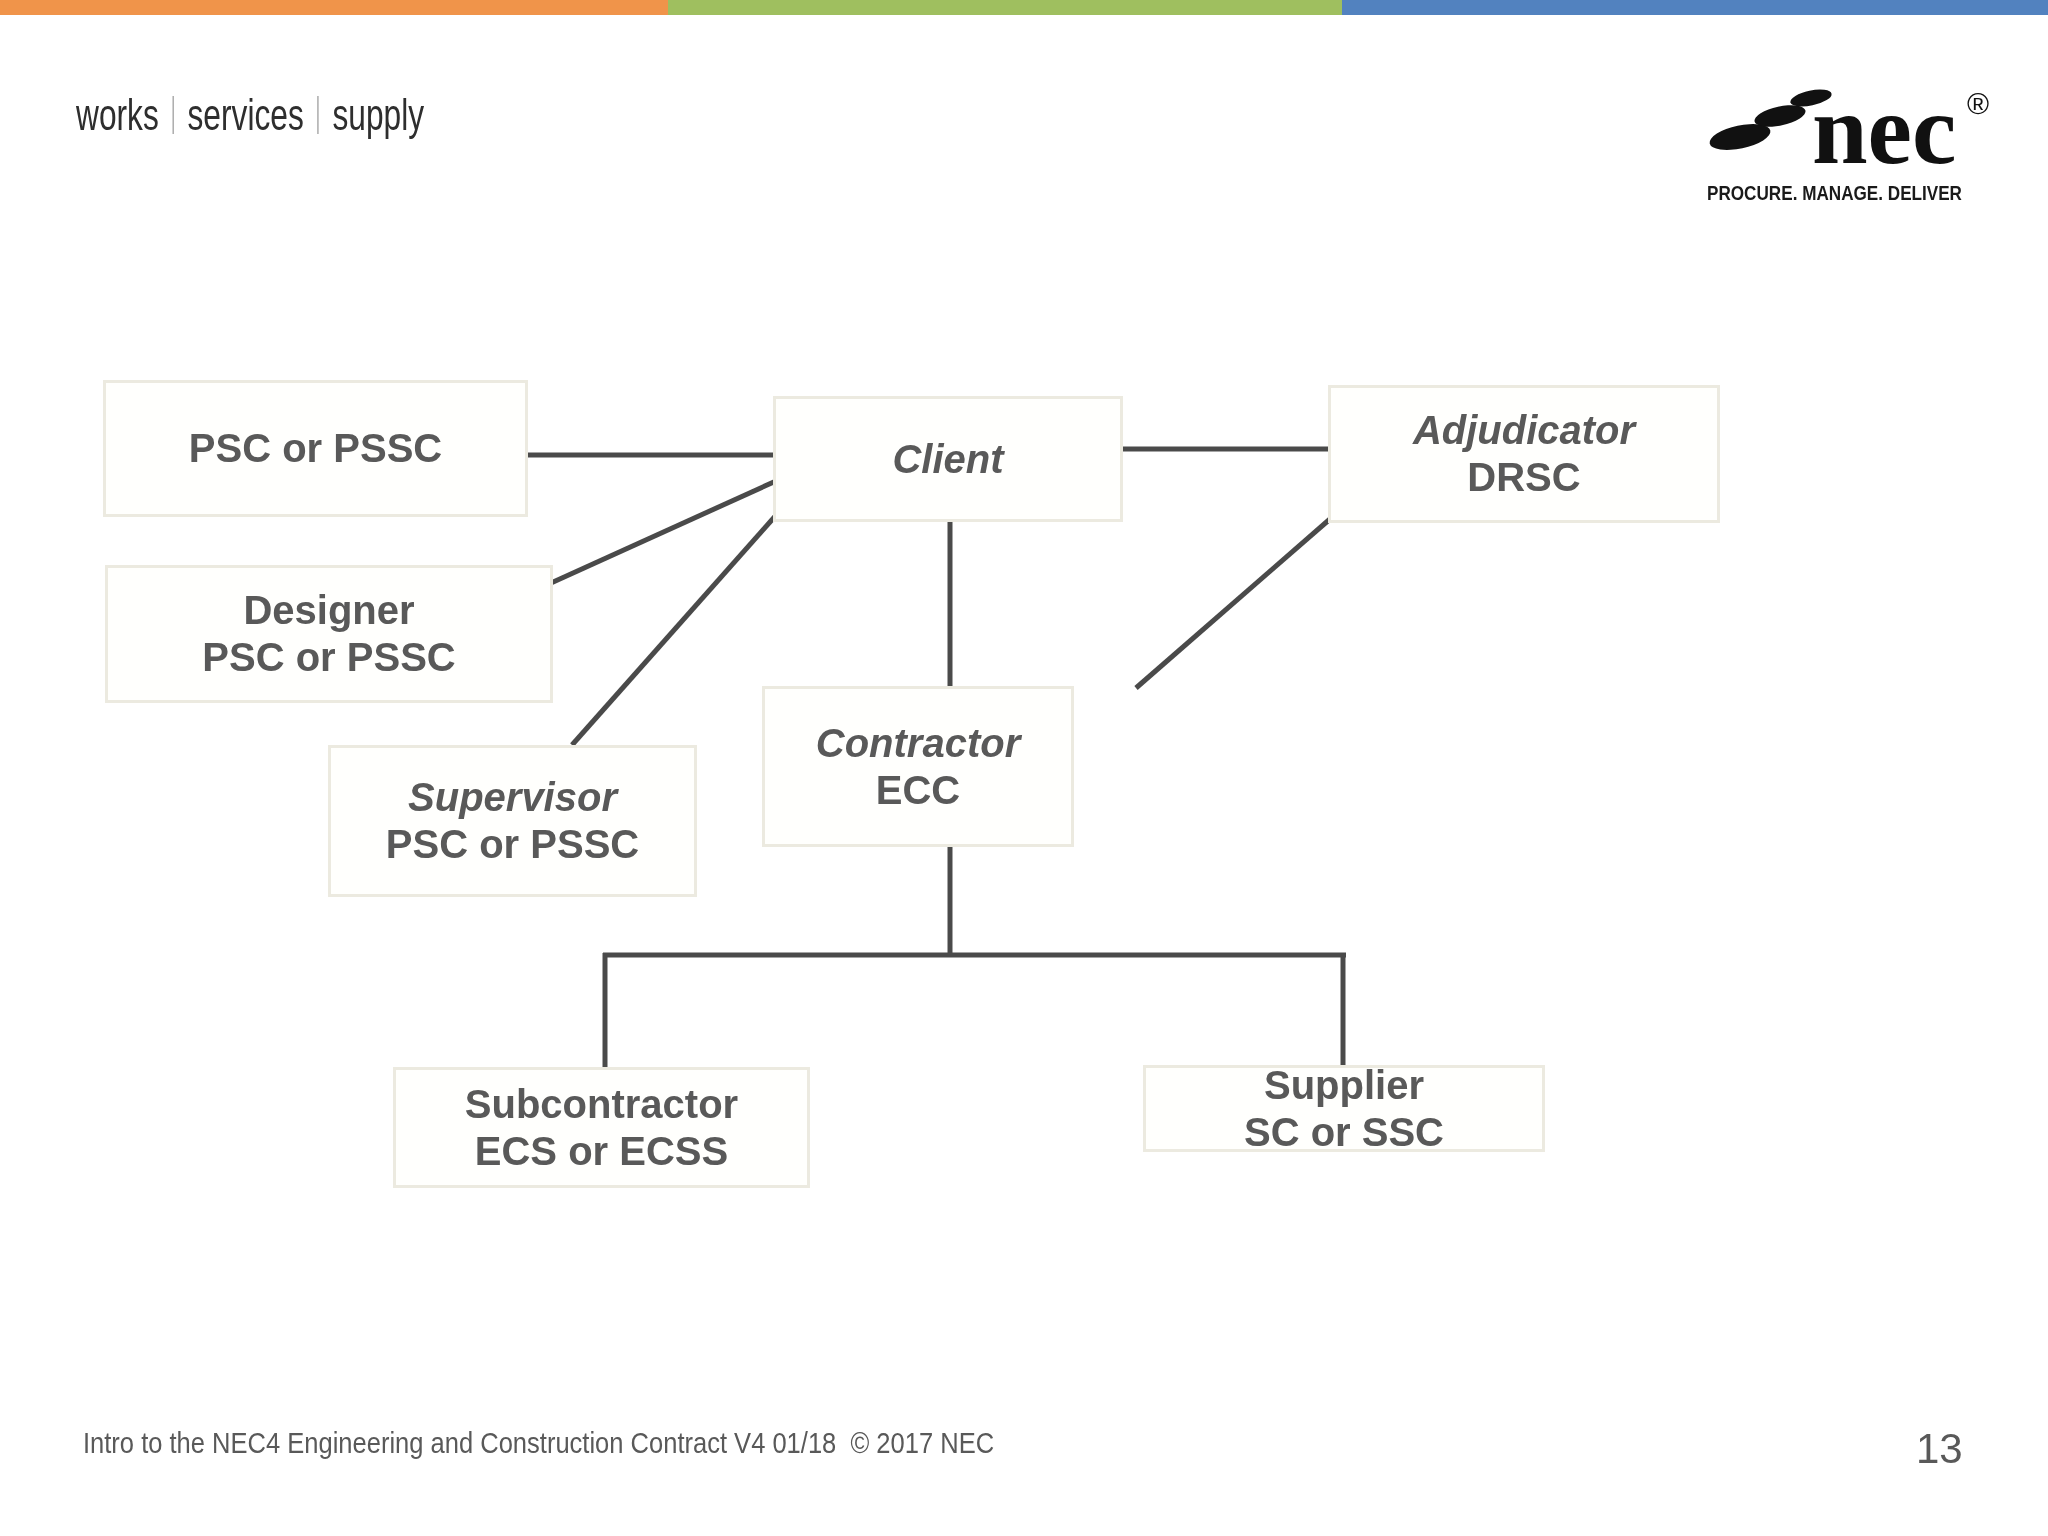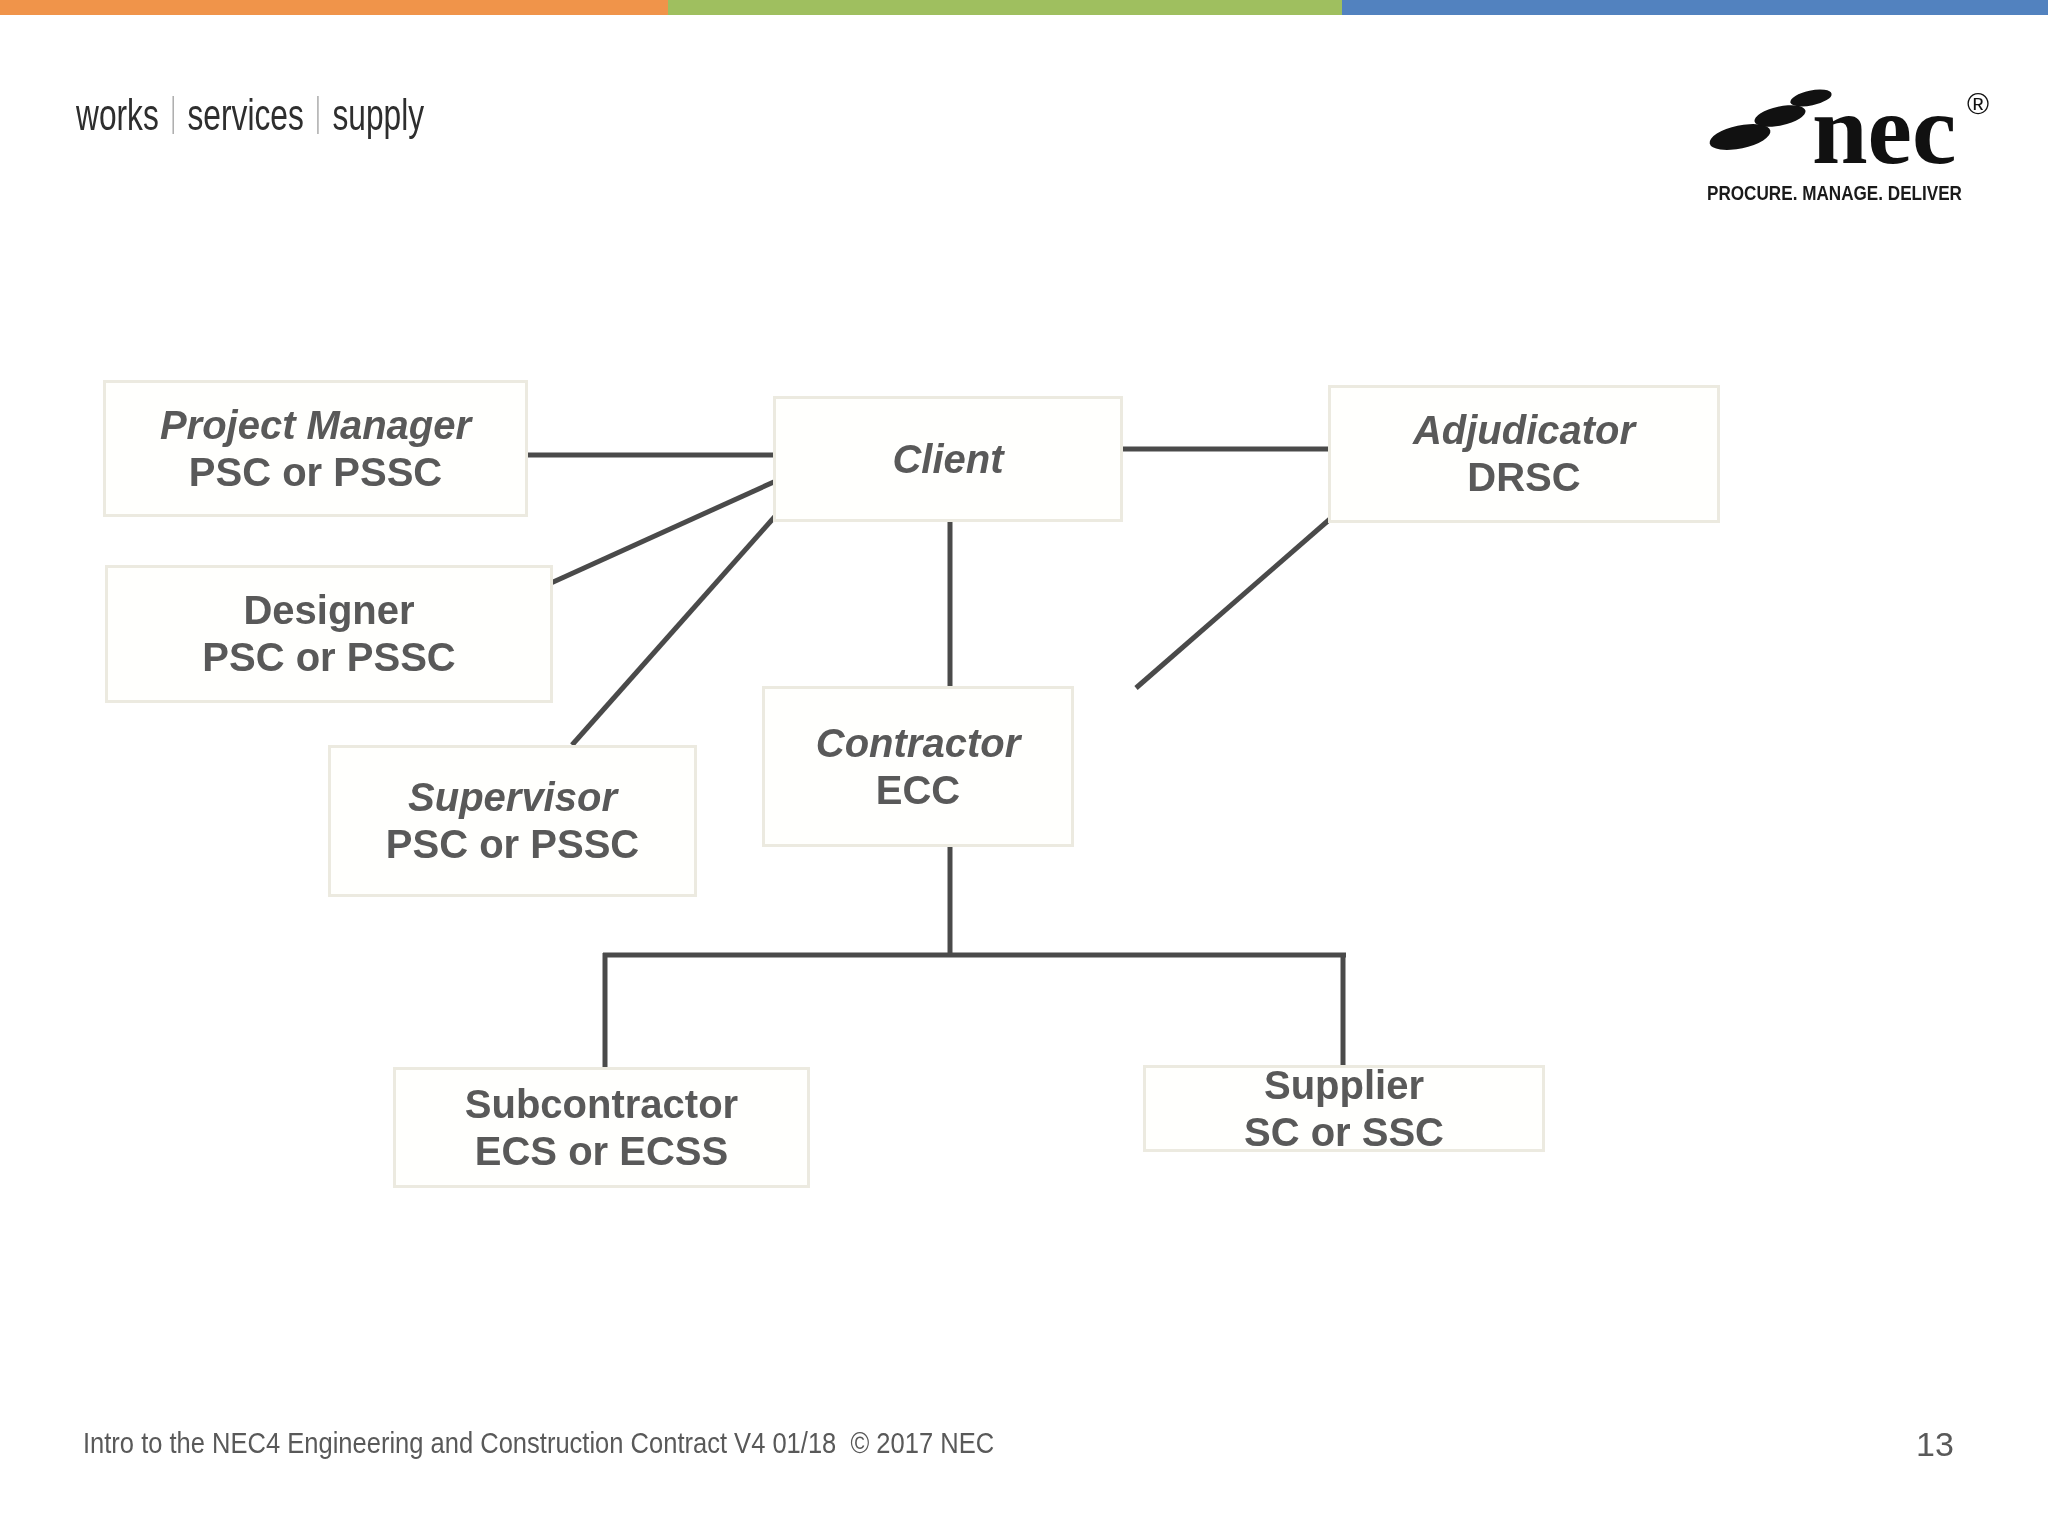--- a/index.html
+++ b/index.html
@@ -55,21 +55,21 @@
     white-space:nowrap;
   }
   .caption .w1 { margin-right:15px; }
 
   
   .footer-text {
     position:absolute; left:83px; top:1427px;
     font-size:29px; color:#595959; white-space:pre;
     transform:scaleX(0.88); transform-origin:left top;
   }
-  .page-number { position:absolute; left:1916px; top:1425px; font-size:34px; color:#595959; }
+  .page-number { position:absolute; left:1916px; top:1425px; font-size:42px; color:#595959; }
 </style>
 </head>
 <body>
 
 <div class="topbar">
   <div class="seg seg-orange"></div>
   <div class="seg seg-green"></div>
   <div class="seg seg-blue"></div>
 </div>
 
@@ -99,21 +99,20 @@
   <line x1="1123" y1="449" x2="1328" y2="449"></line>
   <line x1="950" y1="522" x2="950" y2="688"></line>
   <line x1="1136" y1="688" x2="1330" y2="519"></line>
   <line x1="950" y1="847" x2="950" y2="957"></line>
   <line x1="603" y1="955" x2="1346" y2="955"></line>
   <line x1="605" y1="953" x2="605" y2="1067"></line>
   <line x1="1343" y1="953" x2="1343" y2="1065"></line>
 </svg>
 
 <div class="node" style="left:103px; top:380px; width:425px; height:137px">
-  <div class="italic">Project Manager</div>
   <div>PSC or PSSC</div>
 </div>
 
 <div class="node" style="left:773px; top:396px; width:350px; height:126px">
   <div class="italic">Client</div>
 </div>
 
 <div class="node" style="left:1328px; top:385px; width:392px; height:138px">
   <div class="italic">Adjudicator</div>
   <div>DRSC</div>

